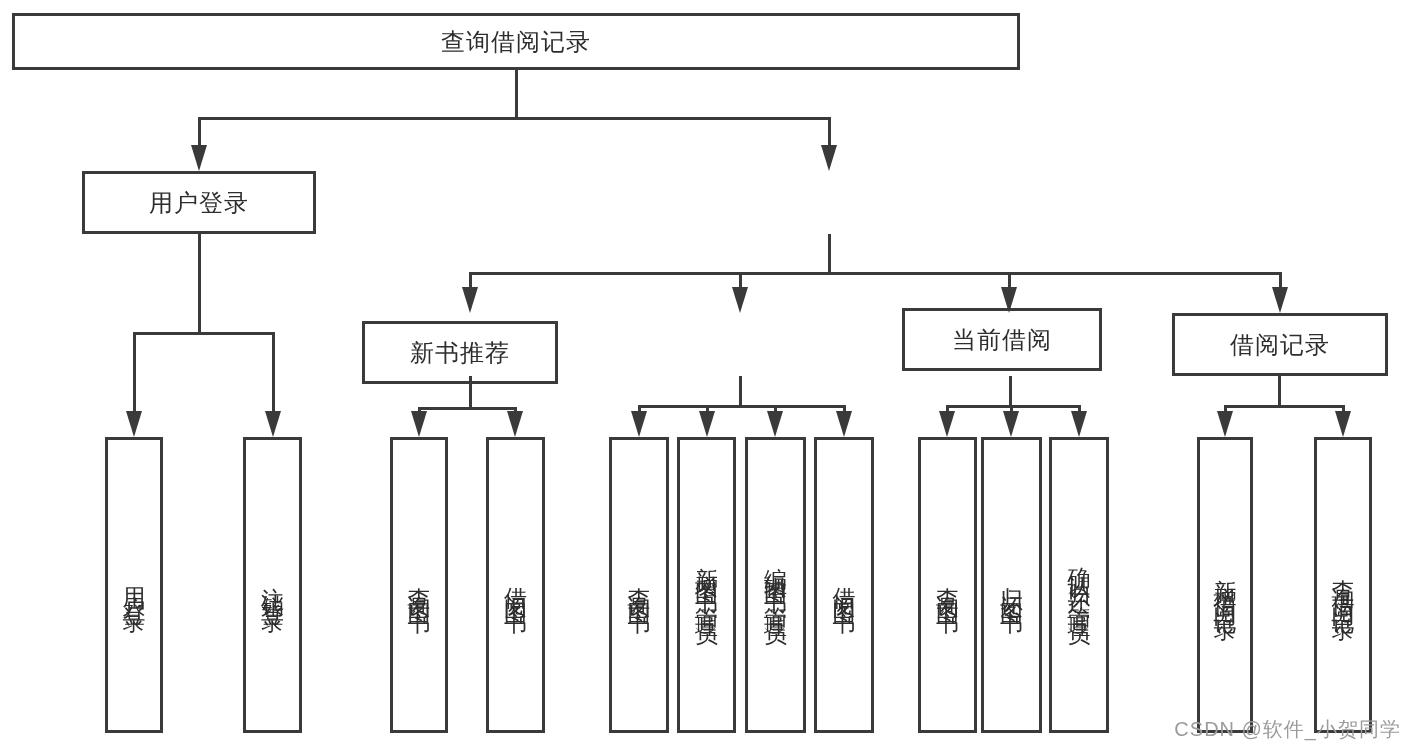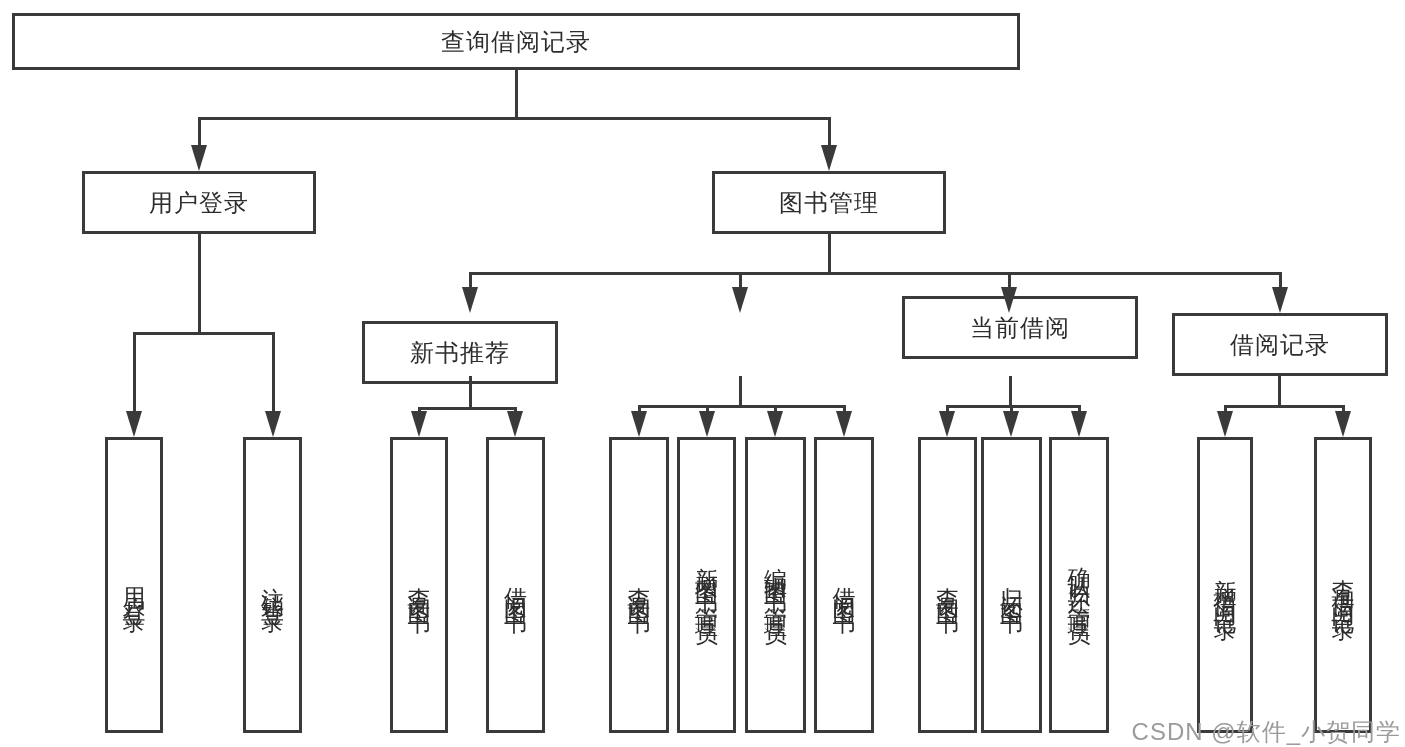--- a/index.html
+++ b/index.html
@@ -18,44 +18,41 @@
     top:437px;height:296px;display:flex;align-items:center;justify-content:center;overflow:hidden;
   }
   .vnode span{
     writing-mode:vertical-rl;font-size:23px;letter-spacing:8px;color:#2d2d2d;
     line-height:1;white-space:nowrap;
   }
   .cline{position:absolute;background:#3a3a3a;}
   .ahead{position:absolute;width:0;height:0;border-left:8px solid transparent;
     border-right:8px solid transparent;border-top:26px solid #3a3a3a;}
   #watermark{
-    position:absolute;top:716px;right:4px;font-size:24px;color:#9b9b9b;
+    position:absolute;top:716px;right:4px;font-size:20px;color:#9b9b9b;
     letter-spacing:1px;white-space:nowrap;
   }
 </style>
 </head>
 <body>
 
 <div id="canvas">
 
   <div class="hnode" style="left:12px;top:13px;width:1008px;height:57px">
     <span>查询借阅记录</span>
   </div>
 
   <div class="hnode" style="left:82px;top:171px;width:234px;height:63px">
     <span>用户登录</span>
   </div>
-  <div class="hnode" style="left:712px;top:171px;width:234px;height:63px">
-    <span>图书管理</span>
-  </div>
 
   <div class="hnode" style="left:362px;top:321px;width:196px;height:63px">
     <span>新书推荐</span>
   </div>
-  <div class="hnode" style="left:902px;top:296px;width:236px;height:63px">
+  <div class="hnode" style="left:902px;top:308px;width:200px;height:63px">
     <span>当前借阅</span>
   </div>
   <div class="hnode" style="left:1172px;top:313px;width:216px;height:63px">
     <span>借阅记录</span>
   </div>
 
   <div class="vnode" style="left:105px;width:58px">
     <span>用户登录</span>
   </div>
   <div class="vnode" style="left:243px;width:59px">

